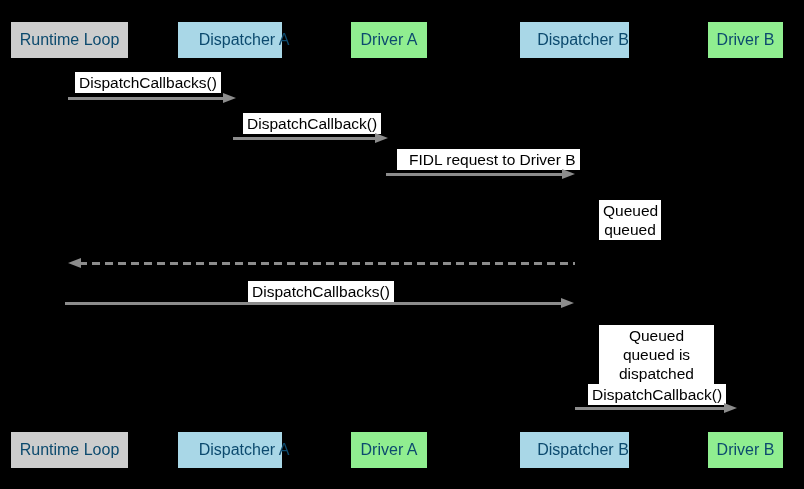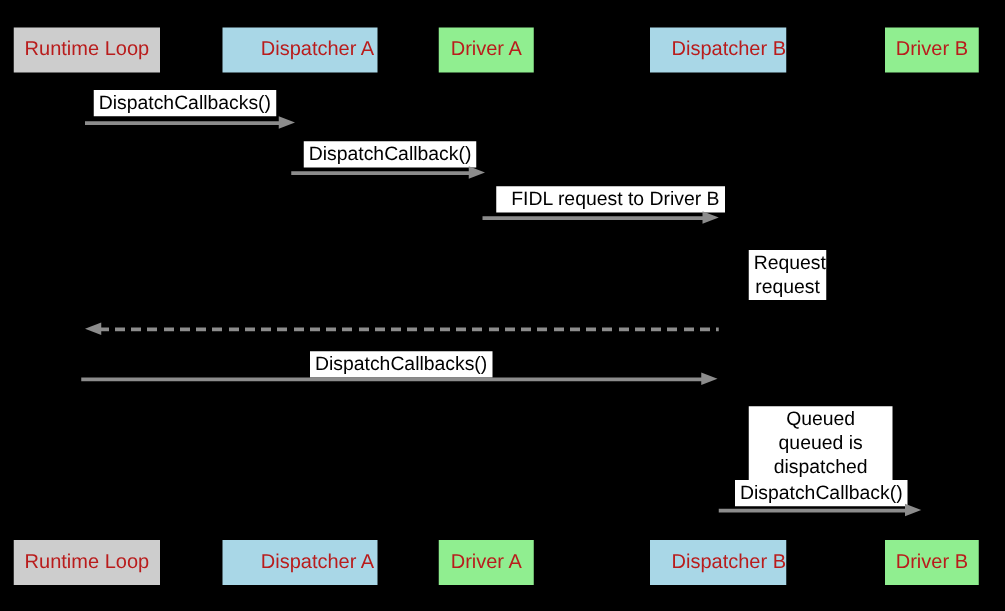--- a/index.html
+++ b/index.html
@@ -13,28 +13,28 @@
     background: #000;
     overflow: hidden;
   }
 
   .actor {
     position: absolute;
     height: 36px;
     display: flex;
     align-items: center;
     justify-content: center;
-    color: #b91c1c;
+    color: #0c4a6e;
     font-size: 16px;
     white-space: nowrap;
   }
 
   
   .col-0 { left: 11px;  width: 117px; }
-  .col-1 { left: 178px; width: 124px; padding-left: 28px; }
+  .col-1 { left: 178px; width: 104px; padding-left: 28px; }
   .col-2 { left: 351px; width: 76px;  }
   .col-3 { left: 520px; width: 109px; padding-left: 17px; }
   .col-4 { left: 708px; width: 75px;  }
   .row-top    { top: 22px; }
   .row-bottom { top: 432px; }
 
   .arrow {
     position: absolute;
     height: 12px;
   }
@@ -103,21 +103,21 @@
     <div class="line"></div>
     <div class="head-right"></div>
   </div>
 
   <div class="chip" style="left:397px; top:149px;padding-left:12px;">FIDL request to Driver B</div>
   <div class="arrow" style="left:386px; top:168px; width:189px;">
     <div class="line"></div>
     <div class="head-right"></div>
   </div>
 
-  <div class="chip note note-1">Request request</div>
+  <div class="chip note note-1">Queued queued</div>
 
   <div class="arrow dashed" style="left:68px; top:257px; width:507px;">
     <div class="head-left"></div>
     <div class="line"></div>
   </div>
 
   <div class="chip" style="left:248px; top:281px;">DispatchCallbacks()</div>
   <div class="arrow" style="left:65px; top:297px; width:509px;">
     <div class="line"></div>
     <div class="head-right"></div>

